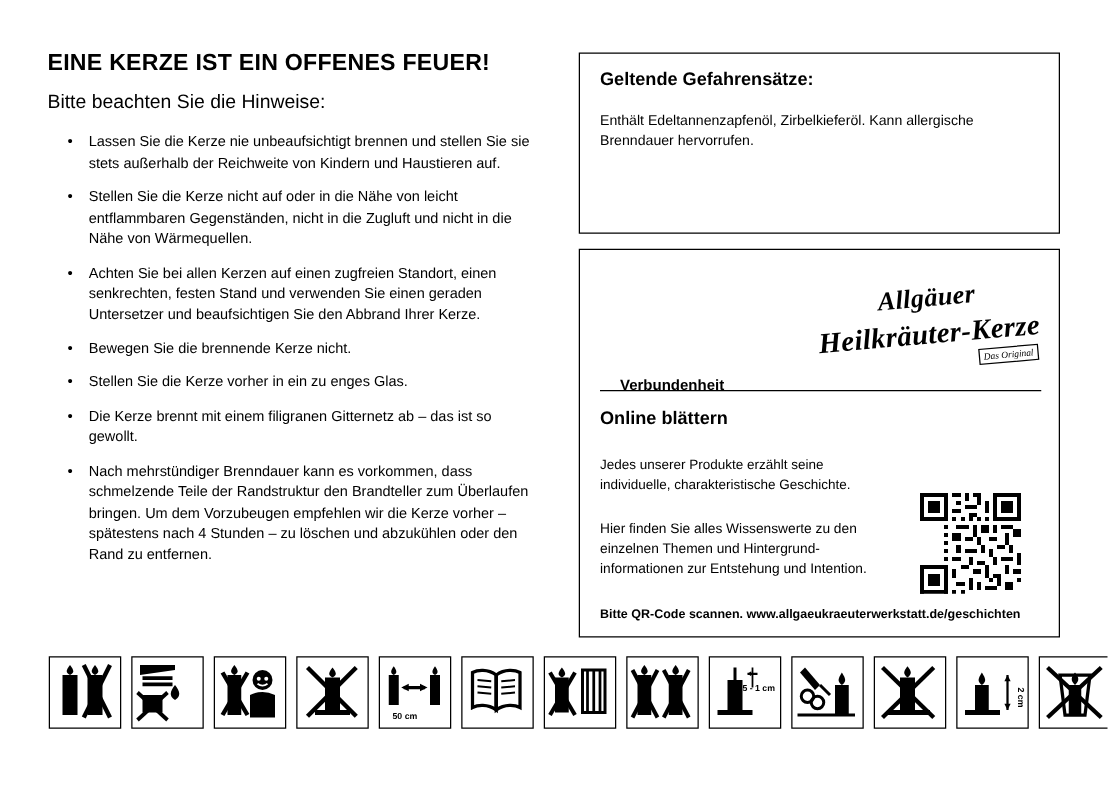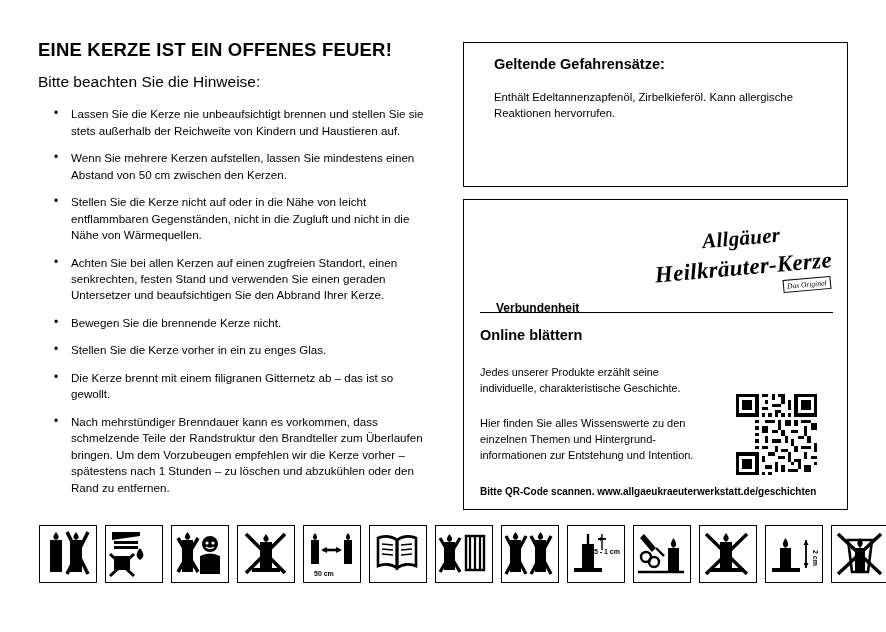--- a/index.html
+++ b/index.html
@@ -66,21 +66,21 @@
   .box {
     position: absolute;
     border: 1.5px solid #000;
     box-sizing: border-box;
   }
   .box-hazard {
     left: 463px;
     top: 42px;
     width: 385px;
     height: 145px;
-    padding: 14px 30px;
+    padding: 14px 16px;
   }
   .hazard-title {
     font-size: 14.5px;
     font-weight: bold;
     margin: 0 0 16px 0;
     line-height: 1.1;
   }
   .hazard-text {
     font-size: 11.3px;
     line-height: 1.42;
@@ -232,33 +232,32 @@
 </head>
 <body>
 
 <div class="page">
 
   <div class="left-col">
     <h1 class="main-title">EINE KERZE IST EIN OFFENES FEUER!</h1>
     <h2 class="sub-title">Bitte beachten Sie die Hinweise:</h2>
     <ul class="hints">
       <li>Lassen Sie die Kerze nie unbeaufsichtigt brennen und stellen Sie sie stets außerhalb der Reichweite von Kindern und Haustieren auf.</li>
-      <li>Wenn Sie mehrere Kerzen aufstellen, lassen Sie mindestens einen Abstand von 50 cm zwischen den Kerzen.</li>
       <li>Stellen Sie die Kerze nicht auf oder in die Nähe von leicht entflammbaren Gegenständen, nicht in die Zugluft und nicht in die Nähe von Wärmequellen.</li>
       <li>Achten Sie bei allen Kerzen auf einen zugfreien Standort, einen senkrechten, festen Stand und verwenden Sie einen geraden Untersetzer und beaufsichtigen Sie den Abbrand Ihrer Kerze.</li>
       <li>Bewegen Sie die brennende Kerze nicht.</li>
       <li>Stellen Sie die Kerze vorher in ein zu enges Glas.</li>
       <li>Die Kerze brennt mit einem filigranen Gitternetz ab – das ist so gewollt.</li>
-      <li>Nach mehrstündiger Brenndauer kann es vorkommen, dass schmelzende Teile der Randstruktur den Brandteller zum Überlaufen bringen. Um dem Vorzubeugen empfehlen wir die Kerze vorher – spätestens nach 1 Stunden – zu löschen und abzukühlen oder den Rand zu entfernen.</li>
+      <li>Nach mehrstündiger Brenndauer kann es vorkommen, dass schmelzende Teile der Randstruktur den Brandteller zum Überlaufen bringen. Um dem Vorzubeugen empfehlen wir die Kerze vorher – spätestens nach 4 Stunden – zu löschen und abzukühlen oder den Rand zu entfernen.</li>
     </ul>
   </div>
 
   <div class="box box-hazard">
     <h3 class="hazard-title">Geltende Gefahrensätze:</h3>
-    <p class="hazard-text">Enthält Edeltannenzapfenöl, Zirbelkieferöl. Kann allergische Reaktionen hervorrufen.</p>
+    <p class="hazard-text">Enthält Edeltannenzapfenöl, Zirbelkieferöl. Kann allergische Brenndauer hervorrufen.</p>
   </div>
 
   <div class="box box-brand">
     <div class="logo-wrap">
       <div class="logo-l1">Allgäuer</div>
       <div class="logo-l2">Heilkräuter-Kerze</div>
       <div class="logo-tag">Das Original</div>
     </div>
 
     <div class="brand-inner">

